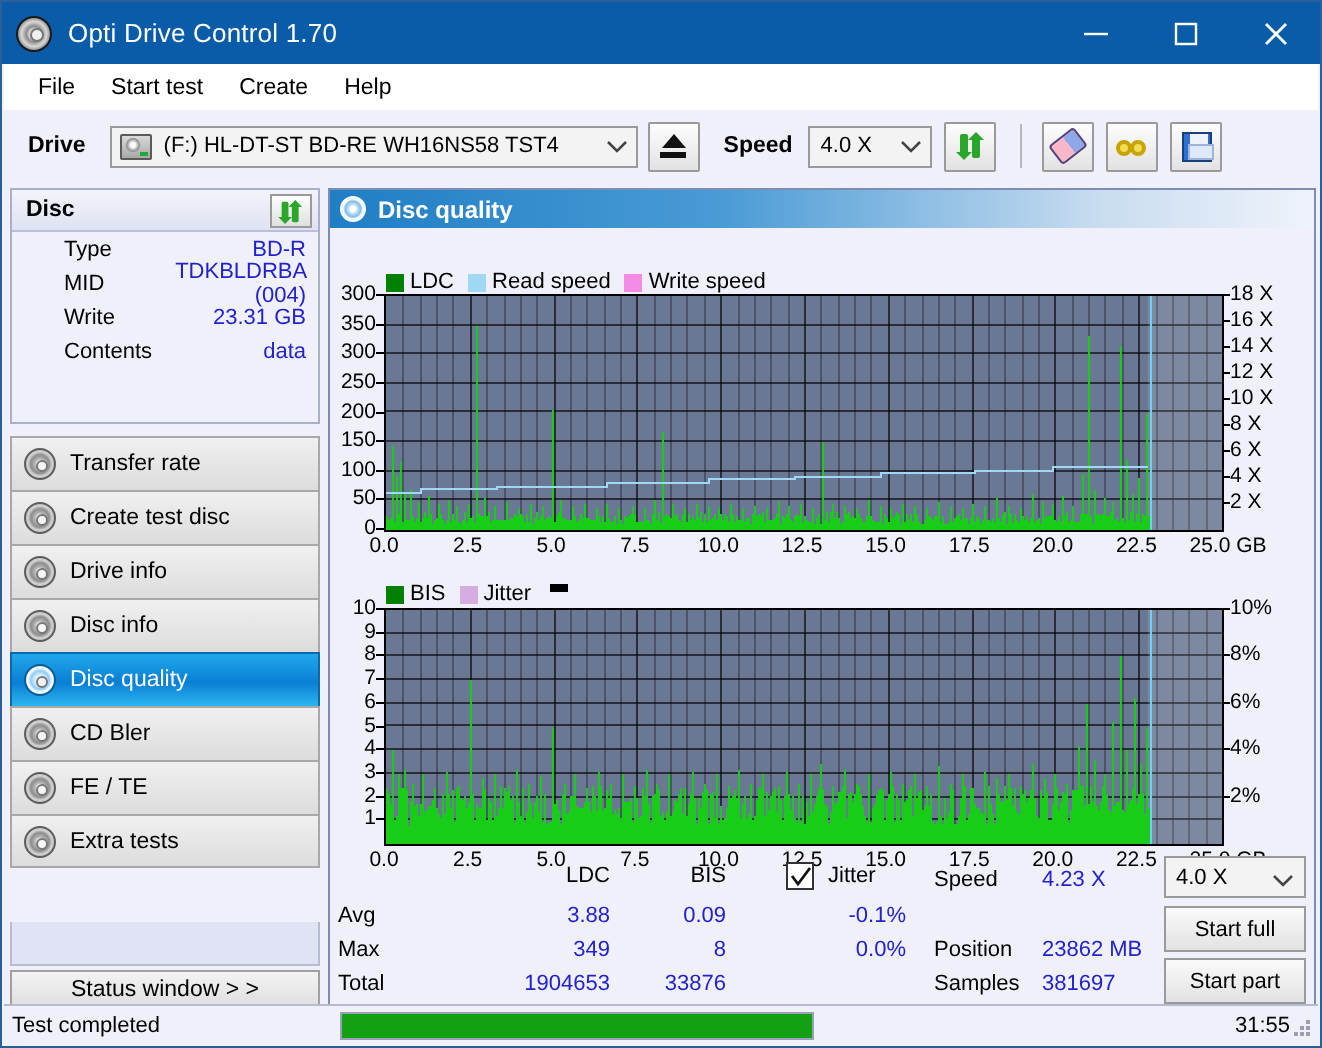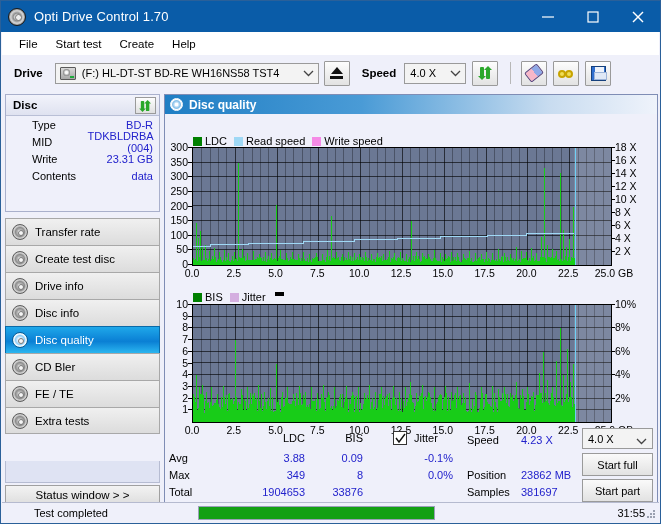--- a/index.html
+++ b/index.html
@@ -243,21 +243,21 @@
     display: flex; align-items: center; justify-content: center;
     font-size: 11px; color: #000;
   }
   #start-full { top: 25px; }
   #start-part { top: 51px; }
 
   
   #statusbar {
     position: absolute; left: 1px; bottom: 1px; width: 657px; height: 20px;
     background: #eff0fa; border-top: 1px solid #b5bacf;
-    display: flex; align-items: center; padding-left: 28px;
+    display: flex; align-items: center;
   }
   #status-text { width: 168px; padding-left: 4px; font-size: 11px; color: #000; }
   #progress-wrap {
     width: 237px; height: 14px; border: 1px solid #9aa0b8; background: #ffffff; position: relative;
   }
   #progress-fill { height: 100%; background: #13a013; }
   #progress-pct { width: 150px; padding-left: 6px; font-size: 11px; color:#000; }
   #elapsed { flex: 1; text-align: right; padding-right: 14px; font-size: 11px; color: #000; }
   #grip { position: absolute; right: 3px; bottom: 3px; width: 9px; height: 9px; }
   #grip i { position: absolute; width: 2px; height: 2px; background: #9aa0b0; }

